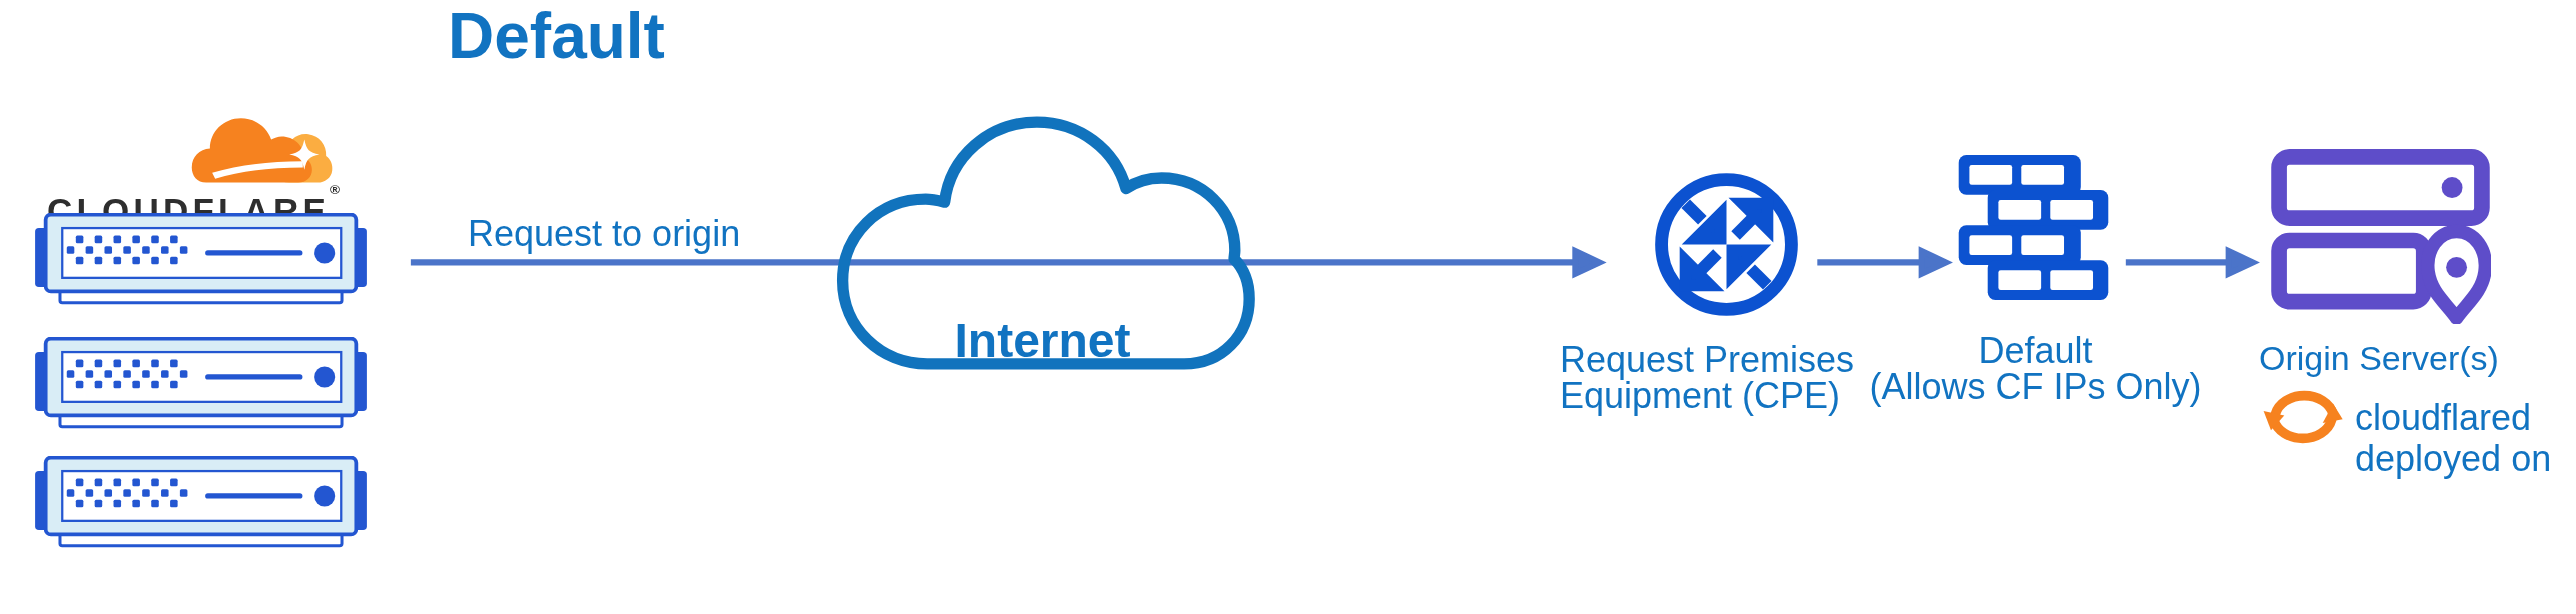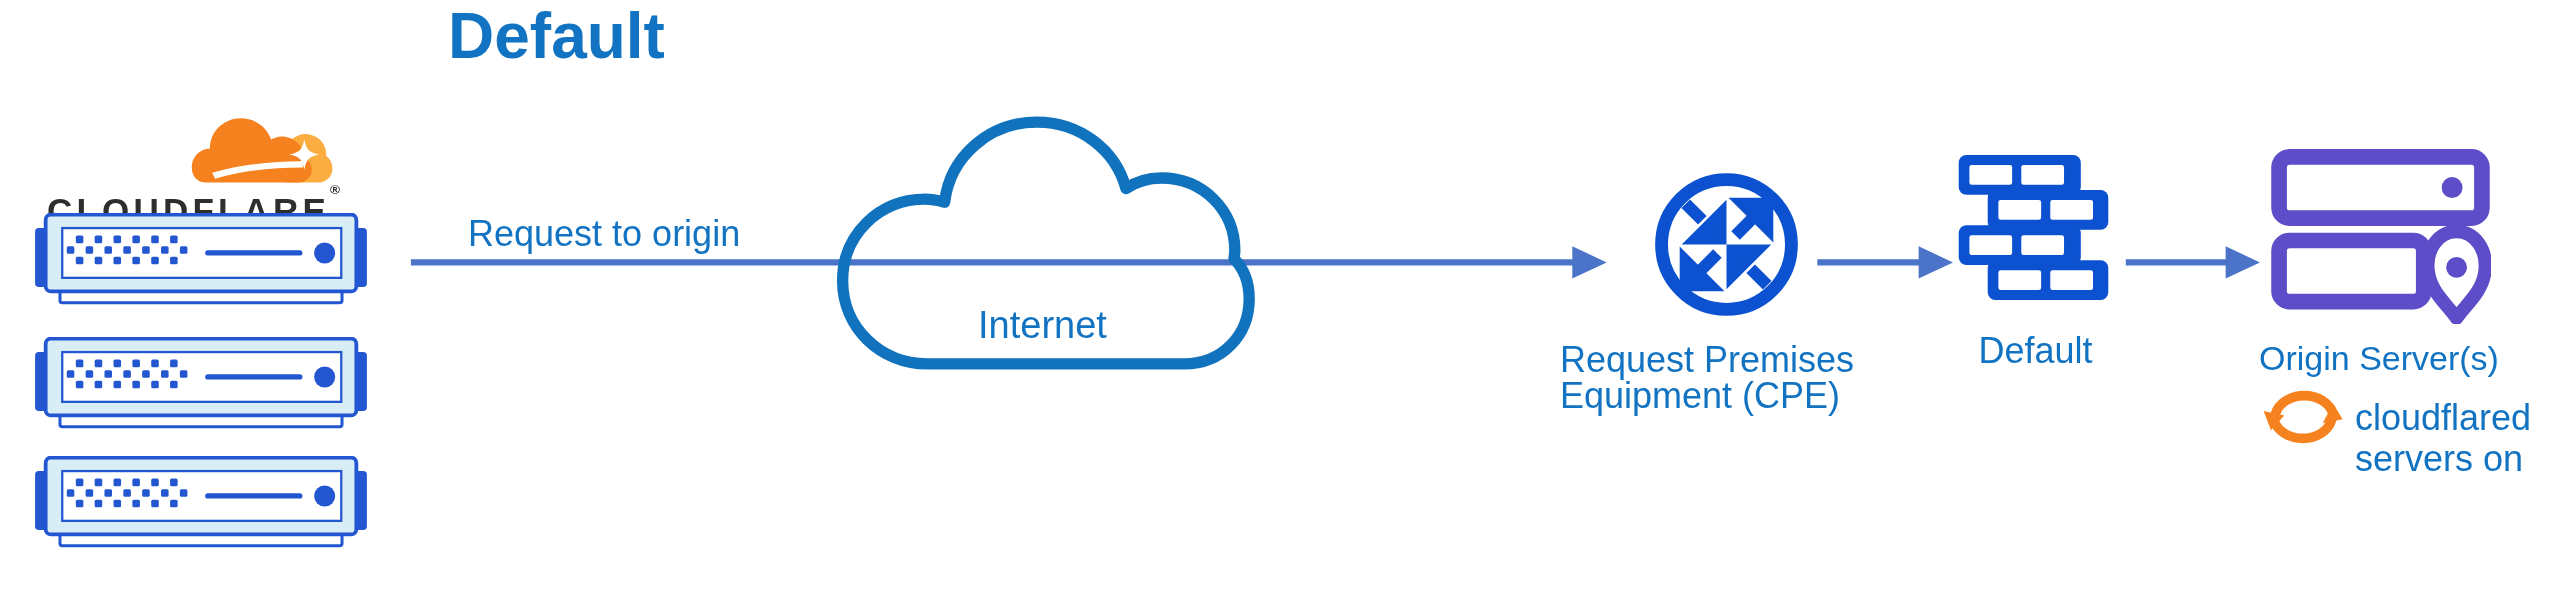--- a/index.html
+++ b/index.html
@@ -128,21 +128,21 @@
       <rect x="193" y="44" width="10" height="10" rx="2" fill="var(--server-blue)"></rect>
       <line x1="230" y1="53" x2="352" y2="53" stroke="var(--server-blue)" stroke-width="7" stroke-linecap="round"></line>
       <circle cx="385" cy="53" r="14" fill="var(--server-blue)"></circle>
     </svg>
 
   <div class="abs lbl" style="left:468px;top:215px;">Request to origin</div>
 
   <svg class="abs node" style="left:821px;top:110px;" width="443" height="266" viewBox="0 0 585 352">
     <path fill="none" stroke="var(--cloud-blue)" stroke-width="15" stroke-linejoin="round" d="M 480 336 C 530 336 566 298 566 250 C 566 228 559 210 546 197 C 546 194 547 190 547 186 C 547 132 504 90 450 90 C 432 90 416 95 403 104 C 389 52 341 16 285 16 C 222 16 170 62 163 122 C 155 120 147 118 138 118 C 76 118 28 165 28 226 C 28 288 78 336 140 336 Z"></path>
   </svg>
-  <div class="abs lbl center" style="left:821px;top:306px;width:443px;font-size:38px;">Internet</div>
+  <div class="abs lbl center" style="left:821px;top:322px;width:443px;font-size:48px;font-weight:bold;">Internet</div>
 
   <svg class="abs node" style="left:1651px;top:169px;" width="151" height="151" viewBox="0 0 200 200">
     <circle cx="100" cy="100" r="86" fill="#fff" stroke="var(--icon-blue)" stroke-width="17"></circle>
     <g stroke="var(--icon-blue)" stroke-width="16" fill="var(--icon-blue)">
       <line x1="46" y1="46" x2="68" y2="68"></line>
         <polygon points="92,92 92,60 60,92"></polygon>
       <line x1="112" y1="88" x2="134" y2="66"></line>
         <polygon points="154,46 154,78 122,46"></polygon>
       <line x1="88" y1="112" x2="66" y2="134"></line>
         <polygon points="46,154 78,154 46,122"></polygon>
@@ -168,20 +168,21 @@
       <rect x="54" y="59" width="56" height="26" rx="3"></rect>
         <rect x="122" y="59" width="56" height="26" rx="3"></rect>
       <rect x="16" y="105" width="56" height="26" rx="3"></rect>
         <rect x="84" y="105" width="56" height="26" rx="3"></rect>
       <rect x="54" y="151" width="56" height="26" rx="3"></rect>
         <rect x="122" y="151" width="56" height="26" rx="3"></rect>
     </g>
   </svg>
   <div class="abs lbl center" style="left:1854px;top:333px;width:363px;line-height:36px;">
     <div>Default</div>
+    <div>(Allows CF IPs Only)</div>
   </div>
 
   <svg class="abs node" style="left:2270px;top:148px;" width="221" height="176" viewBox="0 0 296 236">
     <g stroke="var(--purple)" fill="#fff">
       <rect x="12" y="12" width="272" height="82" rx="14" stroke-width="21"></rect>
       <rect x="12" y="124" width="194" height="82" rx="14" stroke-width="21"></rect>
     </g>
     <circle cx="244" cy="53" r="14" fill="var(--purple)"></circle>
     <path d="M 250 228 C 236 208 216 194 212 166 C 208 136 226 112 250 112 C 274 112 292 136 288 166 C 284 194 264 208 250 228 Z" fill="#fff" stroke="var(--purple)" stroke-width="18" stroke-linejoin="round"></path>
     <circle cx="250" cy="160" r="14" fill="var(--purple)"></circle>
@@ -193,17 +194,17 @@
       <path d="M 22 42 A 40 32 0 0 1 100 42"></path>
       <path d="M 98 50 A 40 32 0 0 1 20 50"></path>
     </g>
     <g fill="var(--orange)">
       <polygon points="6,38 34,44 16,64"></polygon>
       <polygon points="86,54 113,49 100,28"></polygon>
     </g>
   </svg>
   <div class="abs lbl" style="left:2355px;top:397px;line-height:41px;">
     <div>cloudflared</div>
-    <div>servers on</div>
+    <div>deployed on</div>
   </div>
 
 </div>
 
 
 </body></html>

